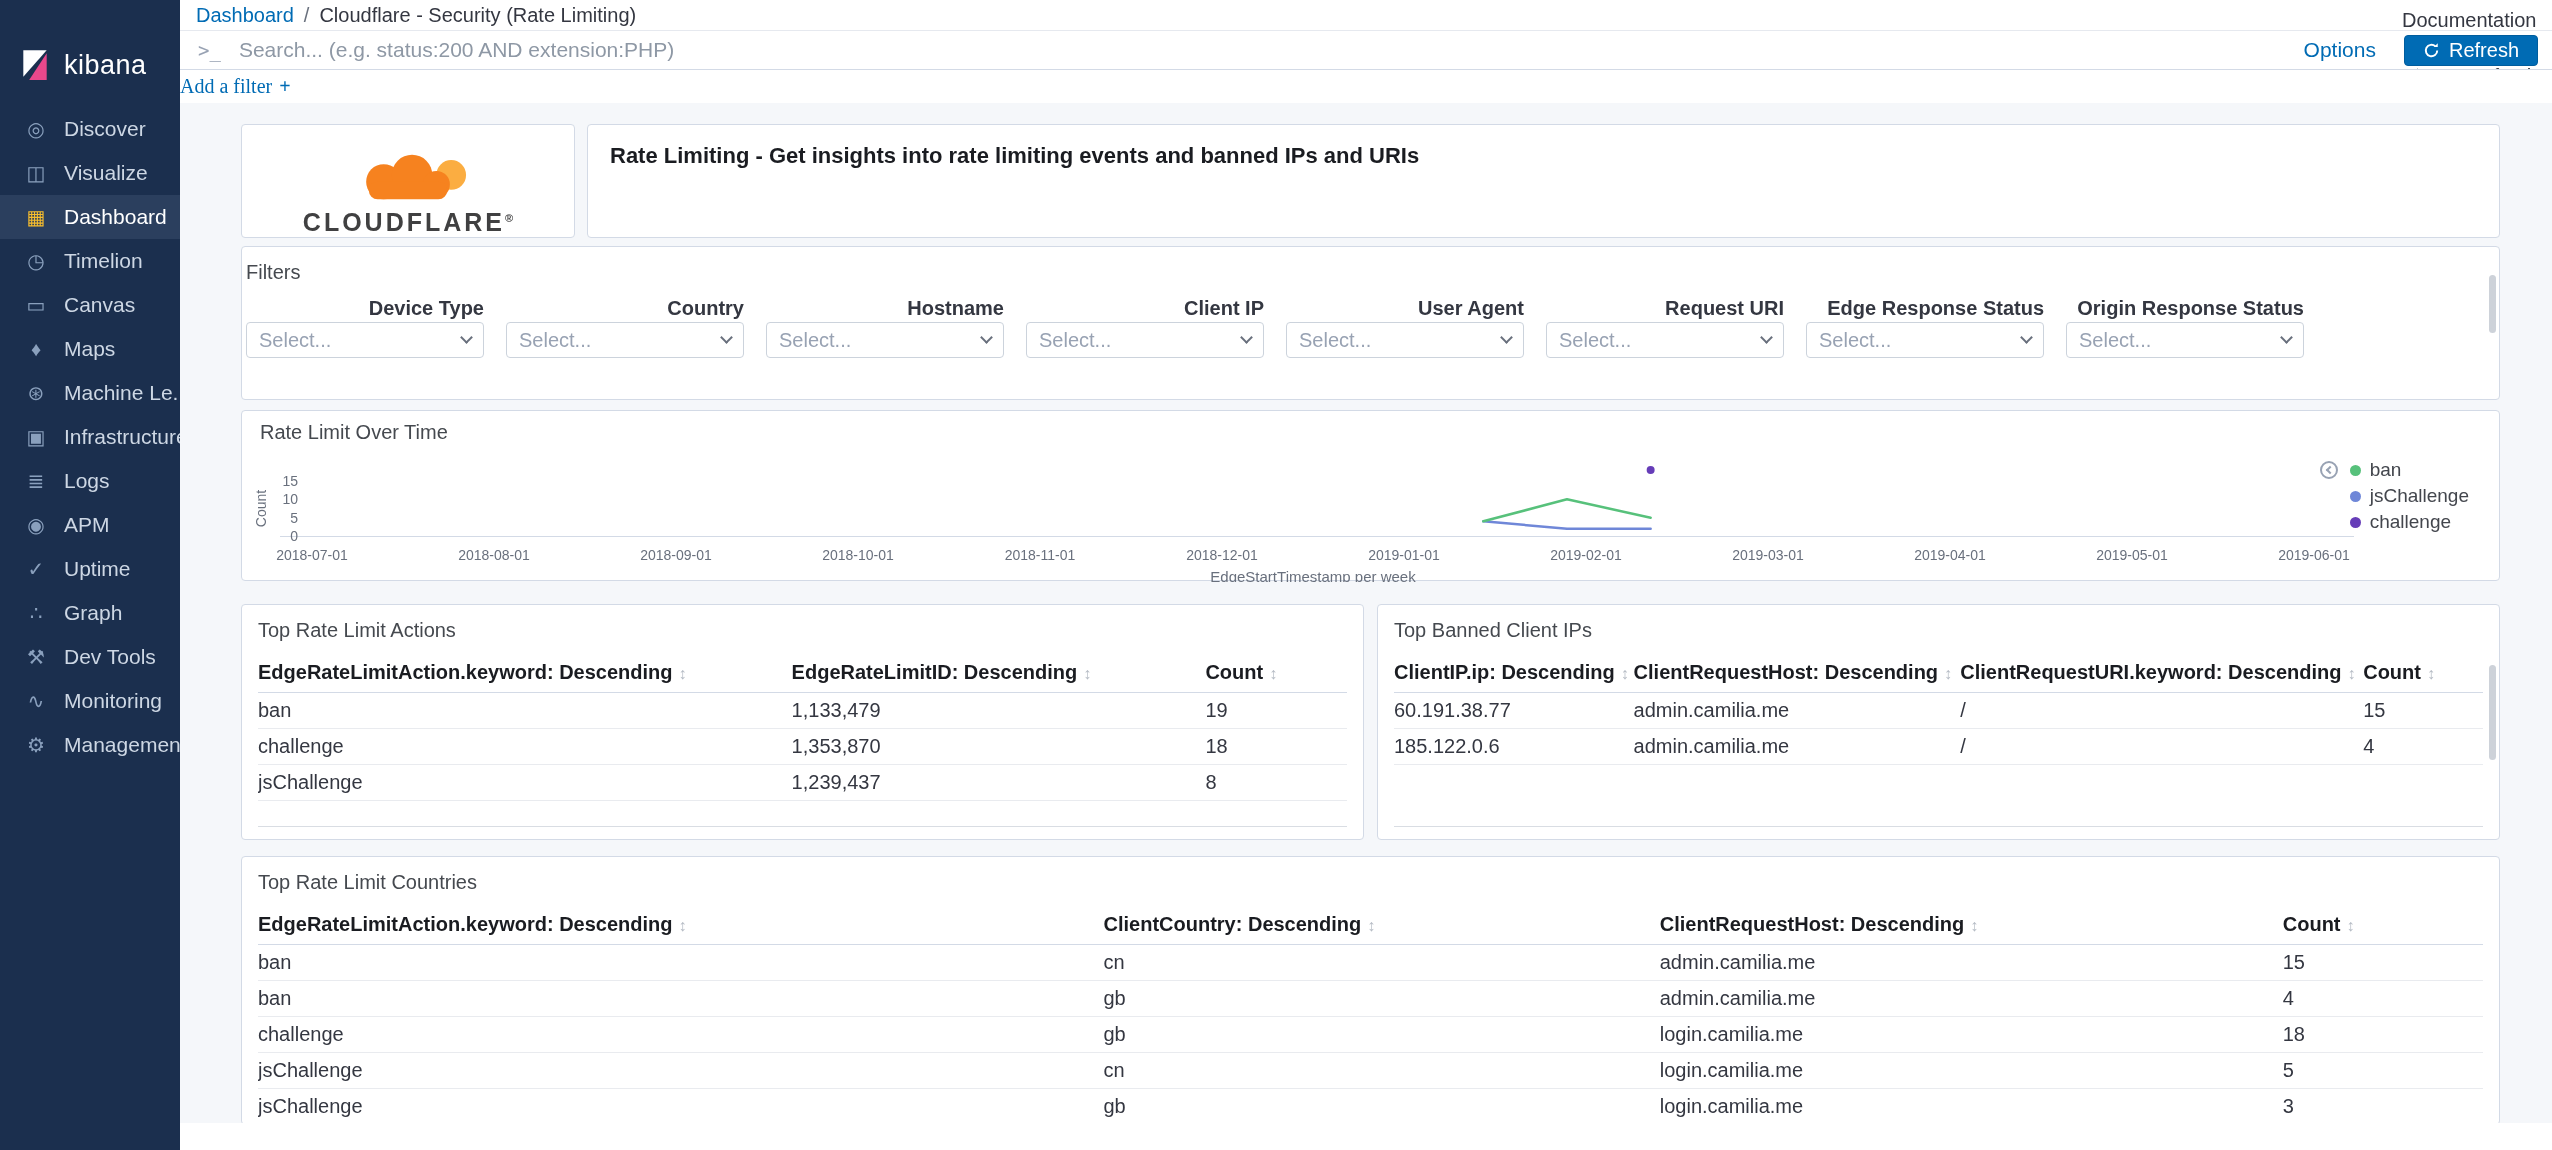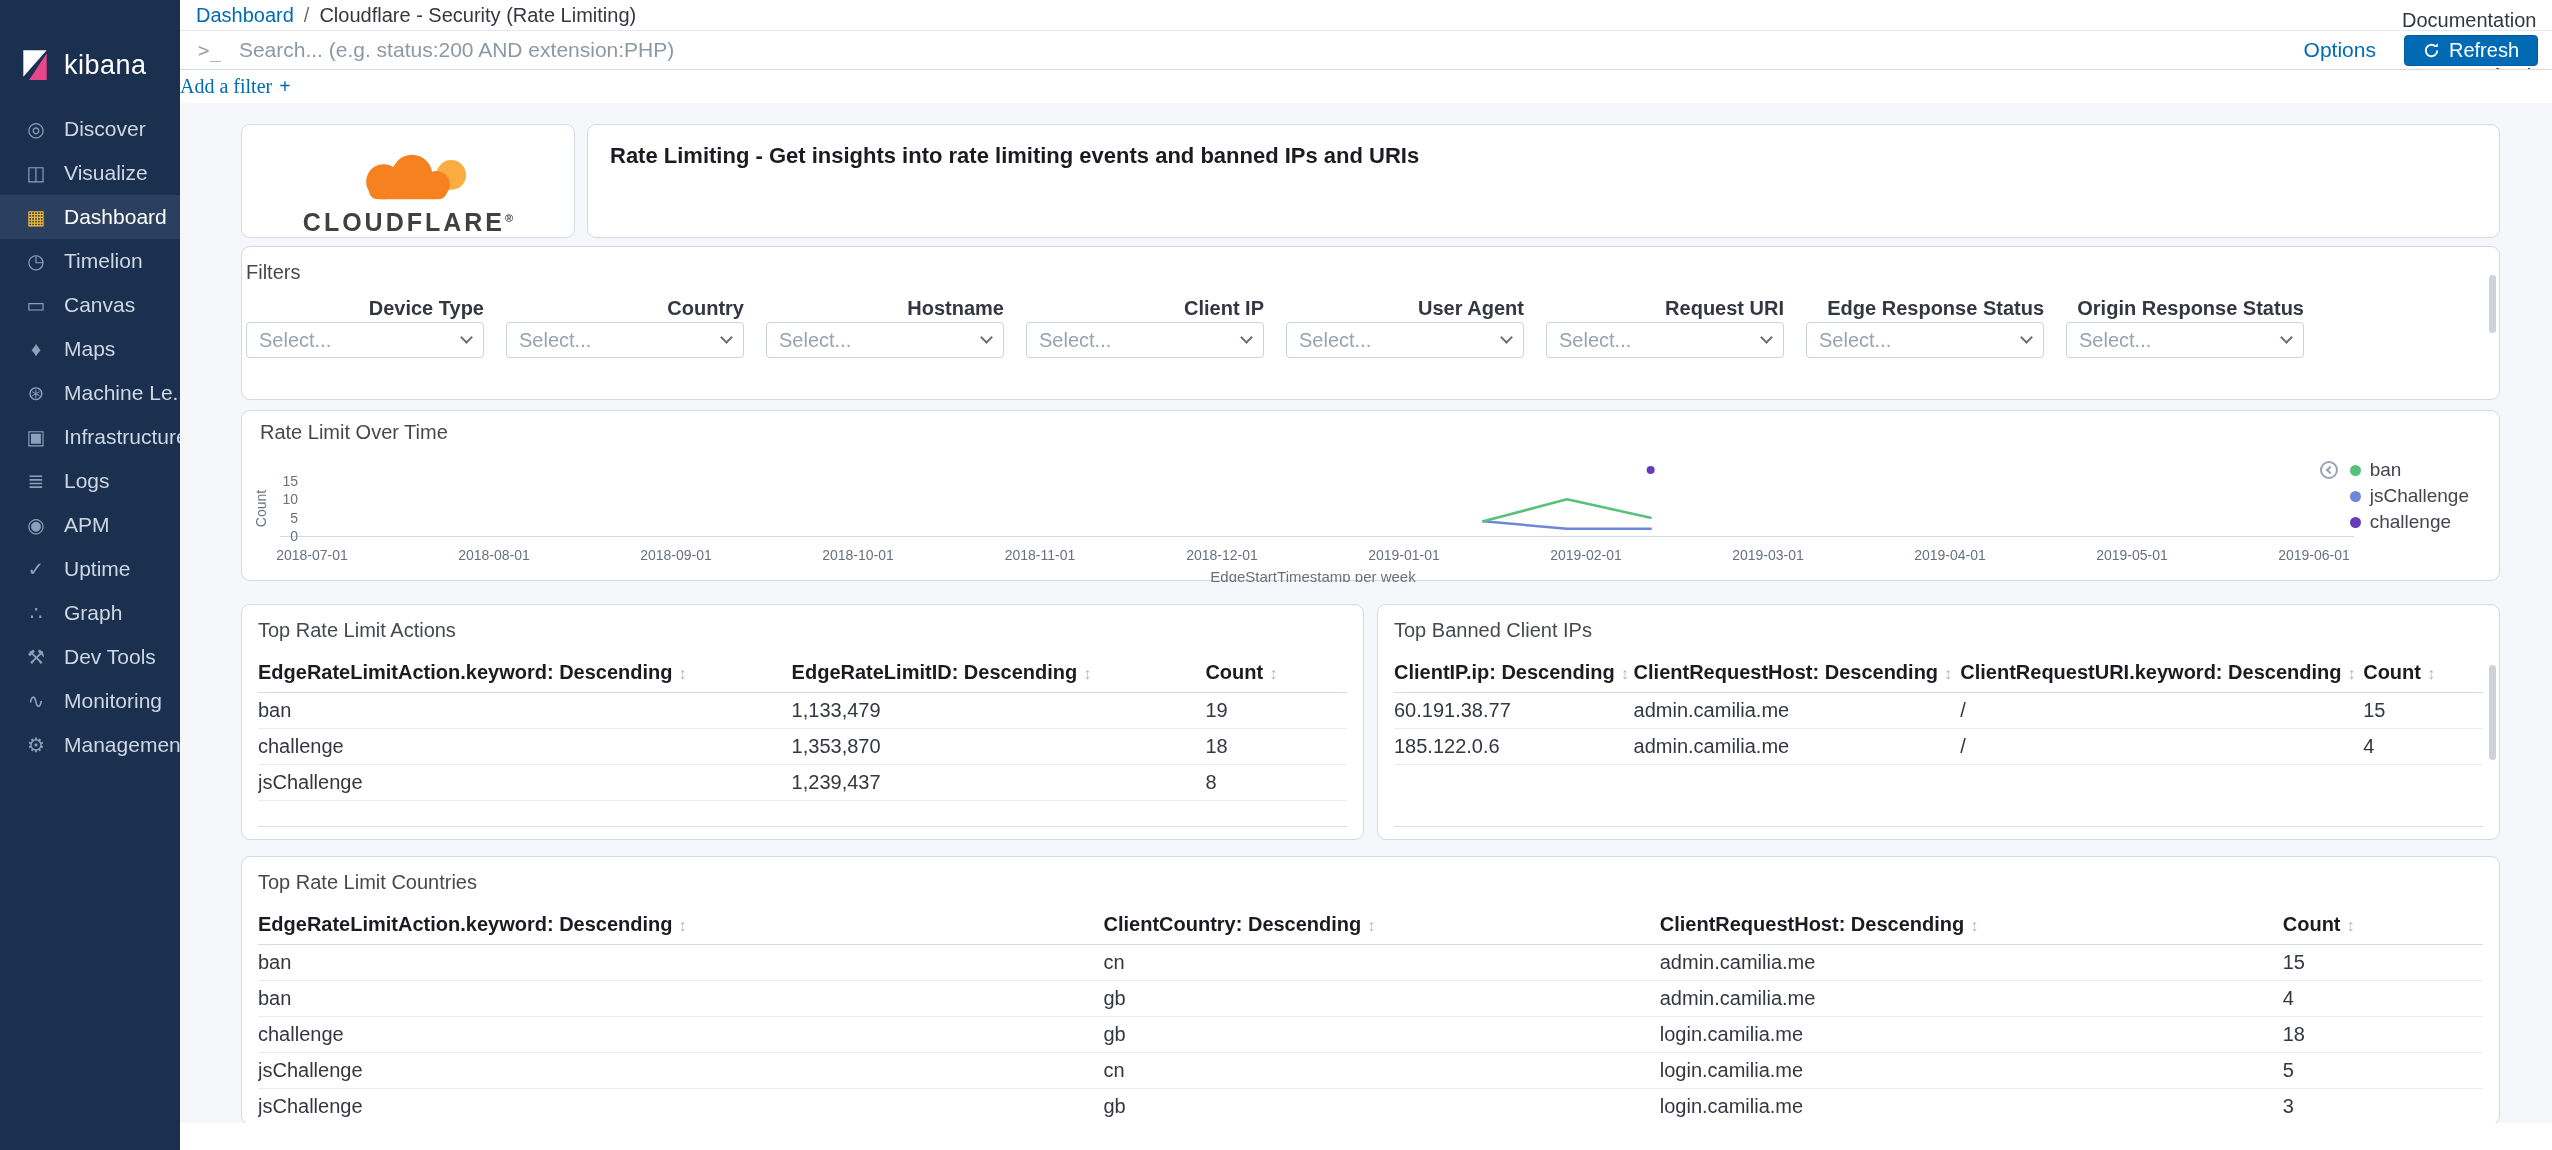--- a/index.html
+++ b/index.html
@@ -37,21 +37,21 @@
   .querybar input::placeholder { color:#8e98a5; }
   .options-link { color:#006BB4; font-size:21px; text-decoration:none; cursor:pointer; margin-right:12px; }
   .refresh-btn { background:#006BB4; color:#fff; border:1px solid #005d9e; border-radius:4px; height:31px; padding:0 18px; font-size:20px; display:flex; align-items:center; gap:9px; cursor:pointer; font-family:inherit; }
 
   .filterrow { height:33px; display:flex; align-items:center; background:#fff;font-family:Liberation Serif, serif; }
   .addfilter { color:#006BB4; font-size:20px; text-decoration:none; cursor:pointer; display:flex; gap:7px; }
   .addfilter .plus { font-weight:700; }
 
   
   .content { height:1020px; background:#f5f7fa; padding:21px 52px 0 61px; overflow:hidden; }
-  .panel { background:#fff; border:1px solid #d3dae6; border-radius:9px; position:relative; }
+  .panel { background:#fff; border:1px solid #d3dae6; border-radius:4px; position:relative; }
   .panel-title { font-size:20px; color:#45494f; }
 
   .header-row { display:flex; gap:12px; height:114px; }
   .logo-panel { width:334px; flex:0 0 334px; display:flex; align-items:flex-end; justify-content:center; }
   .cf-logo { display:flex; flex-direction:column; align-items:center; }
   .cf-text { font-size:25px; font-weight:700; letter-spacing:3px; color:#404041; margin-top:2px; }
   .cf-text sup { font-size:11px; letter-spacing:0; }
   .title-panel { flex:1; padding:18px 22px; }
   .title-panel h2 { margin:0; font-size:22px; font-weight:700; color:#1a1c21; }
 

